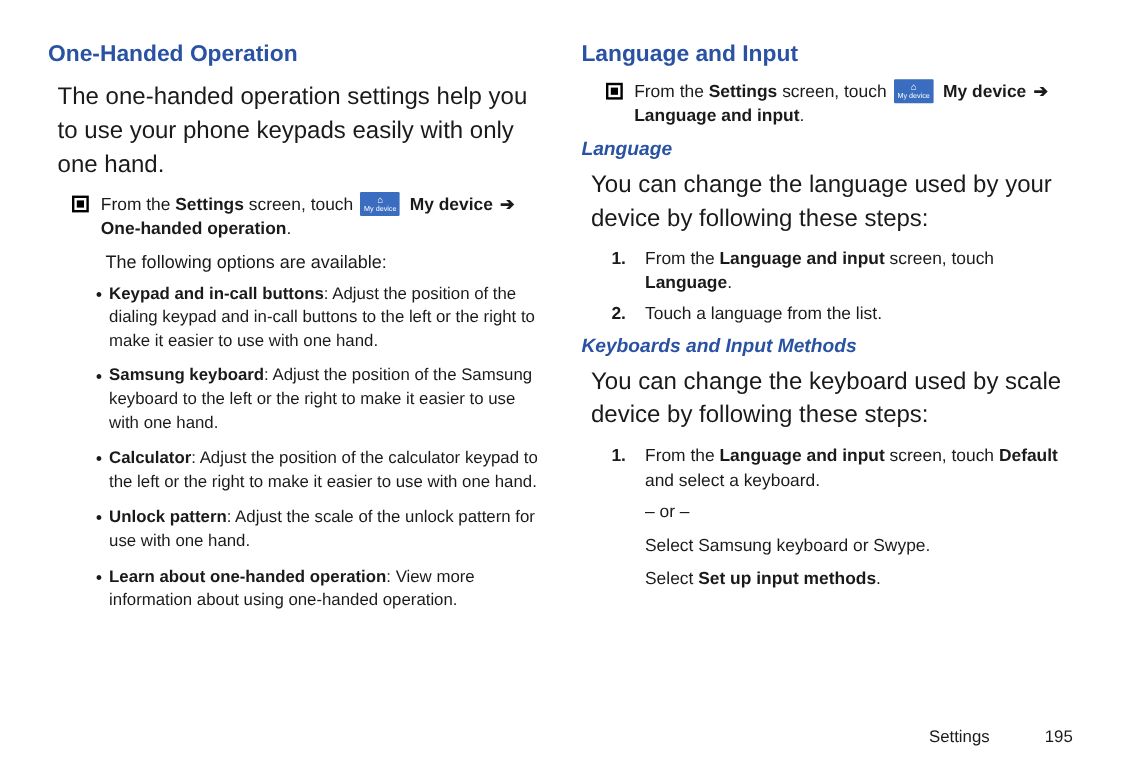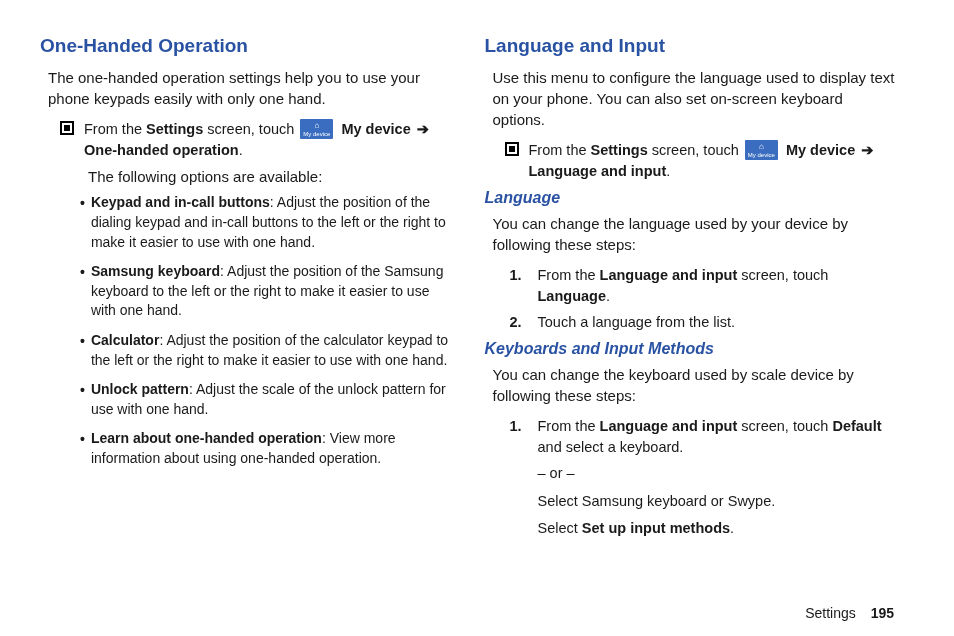--- a/index.html
+++ b/index.html
@@ -26,21 +26,21 @@
       margin-bottom: 10px;
     }
     .sub-heading {
       color: #2952a3;
       font-style: italic;
       font-weight: bold;
       font-size: 16px;
       margin: 8px 0 6px 0;
     }
     .body-text {
-      font-size: 15px;
+      font-size: 20px;
       line-height: 1.4;
       margin: 4px 0 10px 8px;
     }
     .indent-1 {
       margin-left: 8px;
     }
     .step-row {
       display: flex;
       align-items: flex-start;
       gap: 10px;
@@ -132,22 +132,21 @@
       font-weight: bold;
       margin: 0 2px;
     }
     .footer {
       position: absolute;
       bottom: 15px;
       right: 60px;
       font-size: 14px;
     }
     .page-num {
-      margin-left: 11px;
-      font-weight: bold;
+      margin-left: 42px;
     }
   </style>
 </head>
 <body>
 
 <div class="columns">
 
   <div class="col">
     <div class="section-heading">One-Handed Operation</div>
     <div class="body-text">The one-handed operation settings help you to use your phone keypads easily with only one hand.</div>
@@ -177,21 +176,20 @@
       <div class="bullet-content"><span class="bold">Unlock pattern</span><span>: Adjust the scale of the unlock pattern for use with one hand.</span></div>
     </div>
     <div class="bullet-row">
       <span class="bullet-dot">•</span>
       <div class="bullet-content"><span class="bold">Learn about one-handed operation</span><span>: View more information about using one-handed operation.</span></div>
     </div>
   </div>
 
   <div class="col">
     <div class="section-heading">Language and Input</div>
-    <div class="body-text">Use this menu to configure the language used to display text on your phone. You can also set on-screen keyboard options.</div>
 
     <div class="step-row">
       <span class="step-marker"></span>
       <div class="step-content">
         <span>From the </span><span class="bold">Settings</span><span> screen, touch </span><span class="device-icon">My device</span> <span class="bold">My device</span> <span class="arrow">➔</span> <span class="bold">Language and input</span><span>.</span>
       </div>
     </div>
 
     <div class="sub-heading">Language</div>
     <div class="body-text indent-1">You can change the language used by your device by following these steps:</div>

